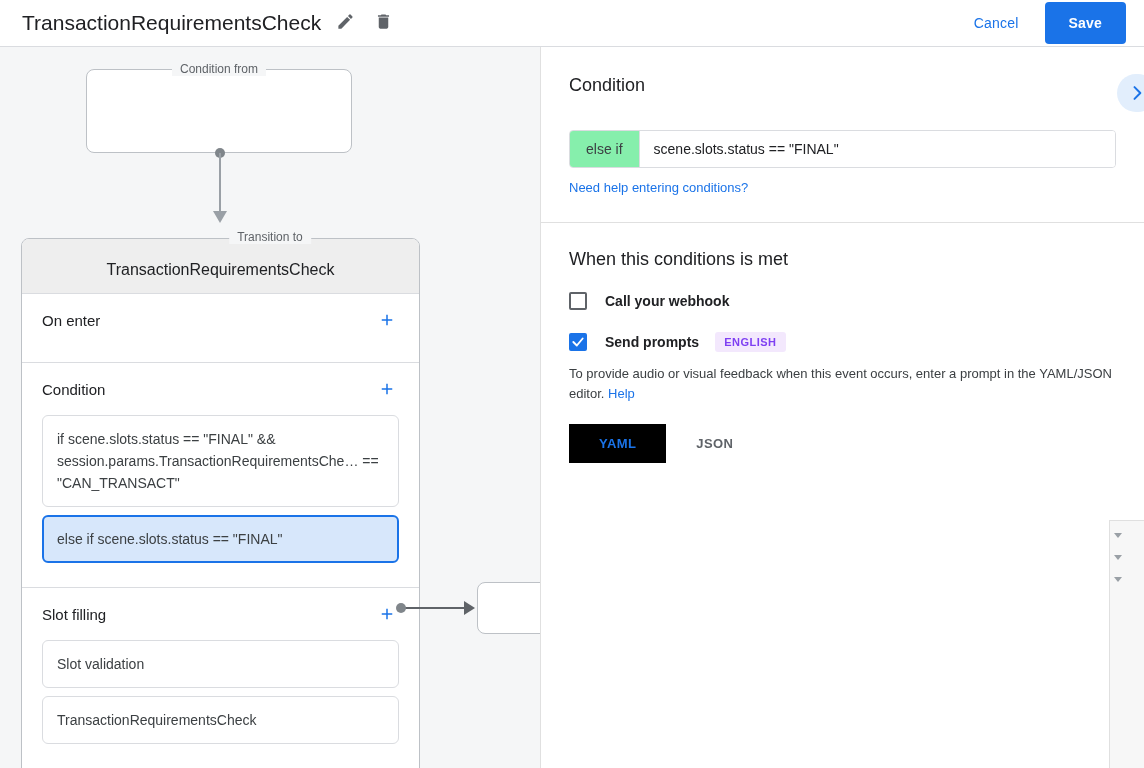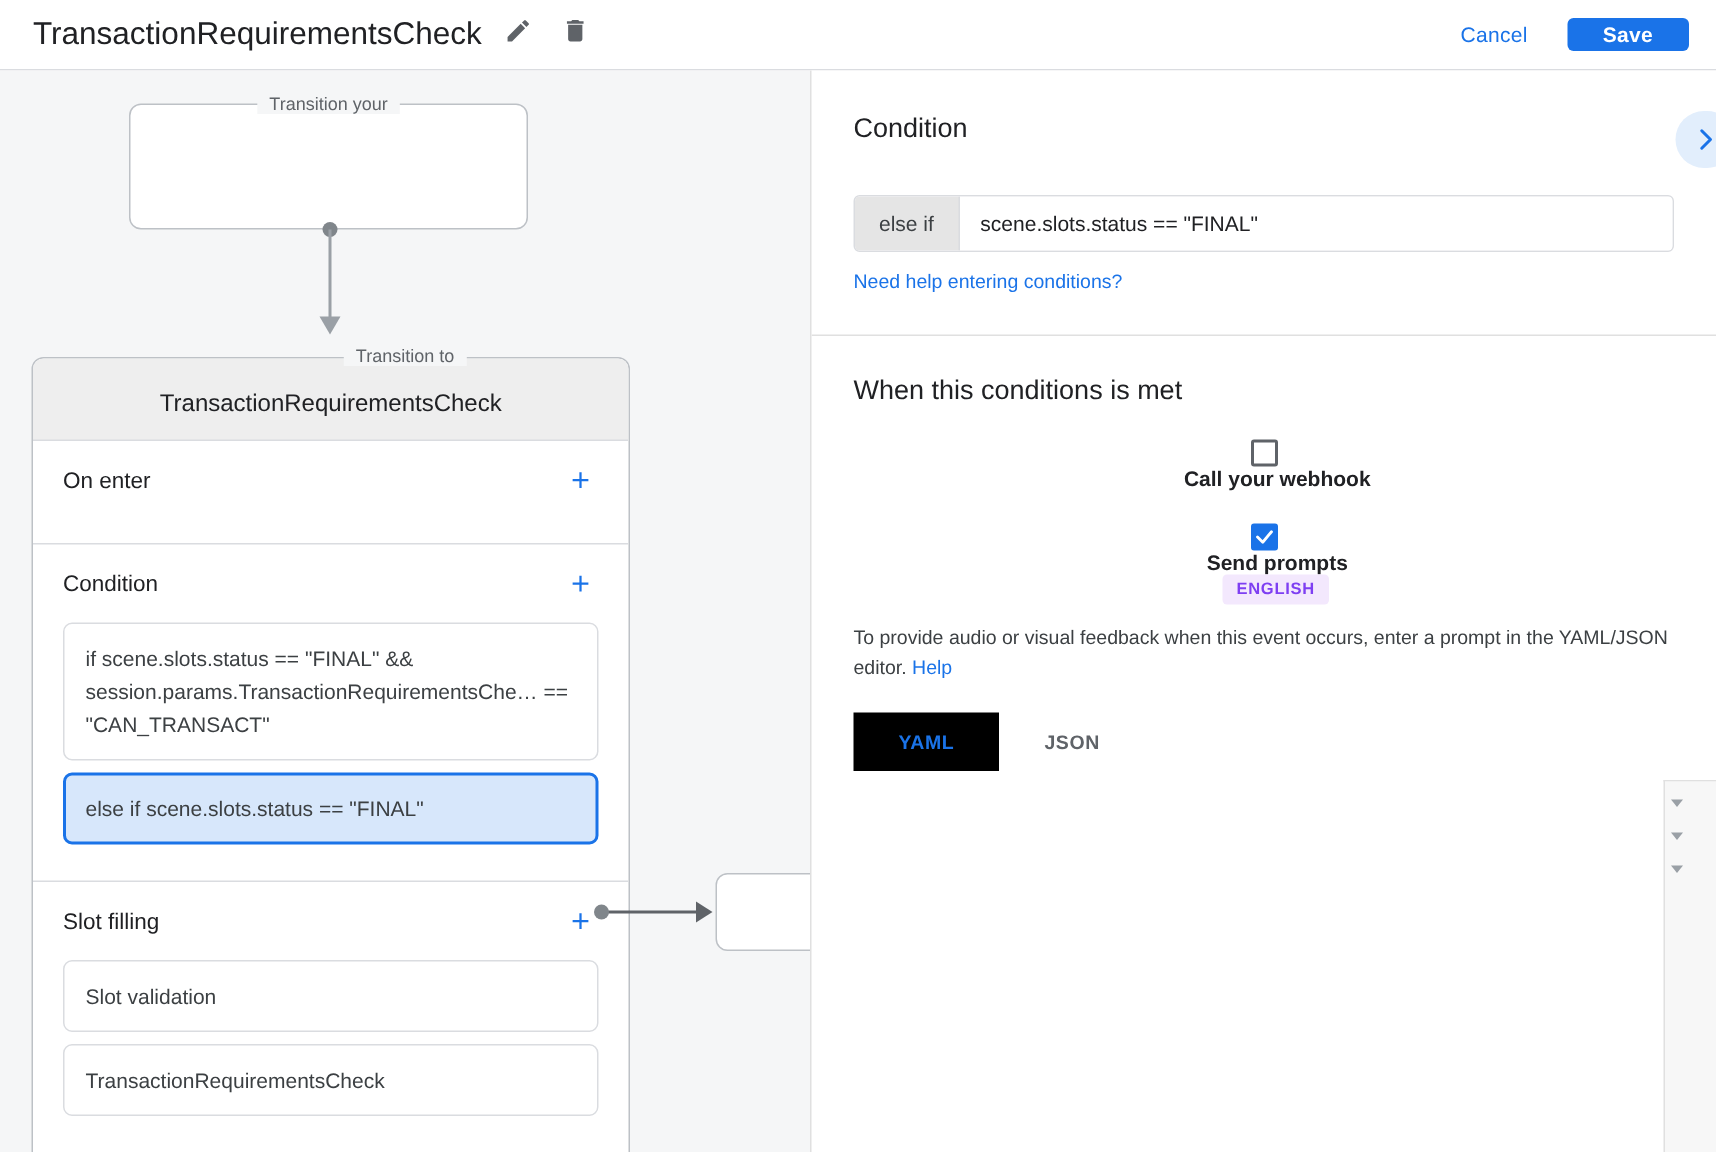--- a/index.html
+++ b/index.html
@@ -37,21 +37,21 @@
     font-size: 14px; font-weight: 400; color: #1a73e8;
     background: none; border: none; cursor: pointer;
     padding: 8px 12px; border-radius: 4px;
     font-family: "Liberation Sans", sans-serif;
     letter-spacing: .2px;
   }
   #save-button {
     margin-left: 14px; margin-right: 18px;
     font-size: 14px; font-weight: 700; color: #ffffff;
     background: #1a73e8; border: none; cursor: pointer;
-    padding: 0 24px; height: 22px; border-radius: 4px;
+    padding: 0 24px; height: 42px; border-radius: 4px;
     font-family: "Liberation Sans", sans-serif;
     letter-spacing: .2px;
   }
 
   
   #canvas {
     position: absolute; left: 0; top: 47px;
     width: 540px; height: 721px;
     background: #f5f6f7;
     overflow: hidden;
@@ -198,21 +198,21 @@
   .panel-heading {
     font-size: 18px; color: #202124; font-weight: 400;
   }
   #condition-input-row {
     margin-top: 34px;
     display: flex; align-items: stretch;
     border: 1px solid #dadce0; border-radius: 4px;
     height: 38px; overflow: hidden;
   }
   #condition-prefix {
-    background: #e5e5e5;
+    background: #86efac;
     border-right: 1px solid #dadce0;
     display: flex; align-items: center;
     padding: 0 16px;
     font-size: 14px; color: #3c4043;
   }
   #condition-value {
     flex: 1 1 auto; display: flex; align-items: center;
     padding: 0 14px; font-size: 14px; color: #202124;
     background: #fff; border: none; outline: none;
     font-family: "Liberation Sans", sans-serif;
@@ -225,21 +225,21 @@
   #expand-fab {
     position: absolute; right: -13px; top: 27px;
     width: 40px; height: 38px;
     background: #e2eefc;
     border-radius: 20px;
     display: flex; align-items: center; justify-content: center;
     cursor: pointer;
   }
 
   #met-section { padding: 26px 28px 0 28px; }
-  .check-row { display: flex; align-items: center; margin-top: 22px; flex-direction: column; }
+  .check-row { display: flex; align-items: center; margin-top: 22px; }
   .checkbox {
     width: 18px; height: 18px; border: 2px solid #5f6368;
     border-radius: 2px; background: #fff; cursor: pointer;
     flex: 0 0 auto;
   }
   .checkbox.checked {
     background: #1a73e8; border-color: #1a73e8;
     display: flex; align-items: center; justify-content: center;
   }
   .check-label {
@@ -319,21 +319,21 @@
 
   <span id="topbar-spacer"></span>
 
   <button id="cancel-button">Cancel</button>
   <button id="save-button">Save</button>
 </div>
 
 <div id="canvas">
 
   <div id="transition-from-card" class="fieldset">
-    <span class="legend">Transition your</span>
+    <span class="legend">Condition from</span>
   </div>
 
   <div id="connector-dot"></div>
   <div id="connector-line"></div>
   <div id="connector-arrow"></div>
 
   <span id="transition-to-legend">Transition to</span>
   <div id="transition-to-card">
 
     <div id="scene-header">

